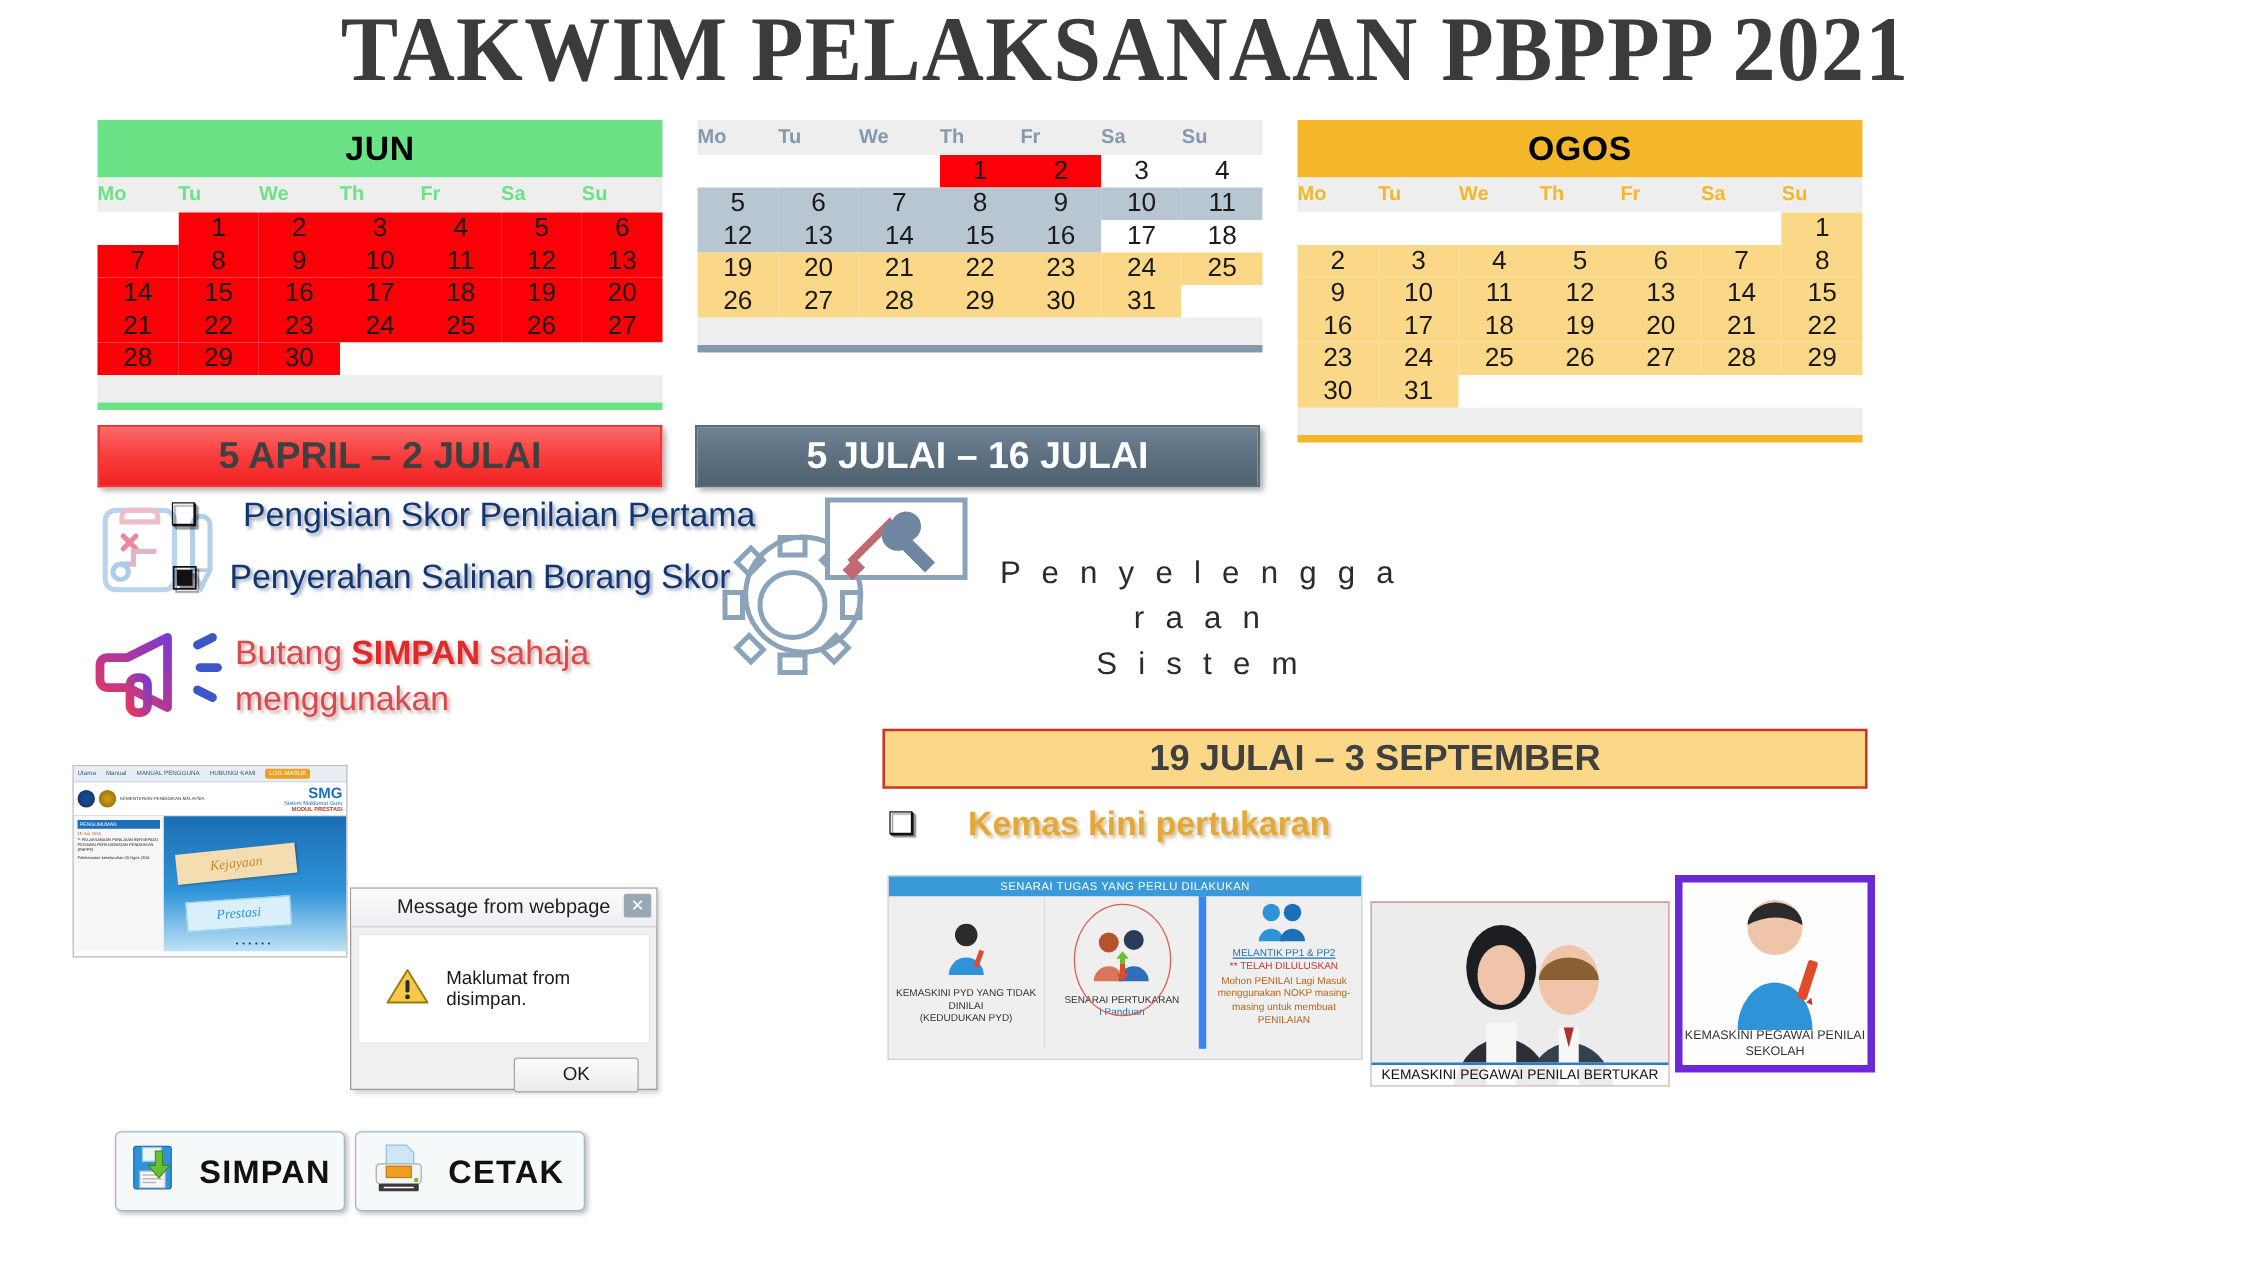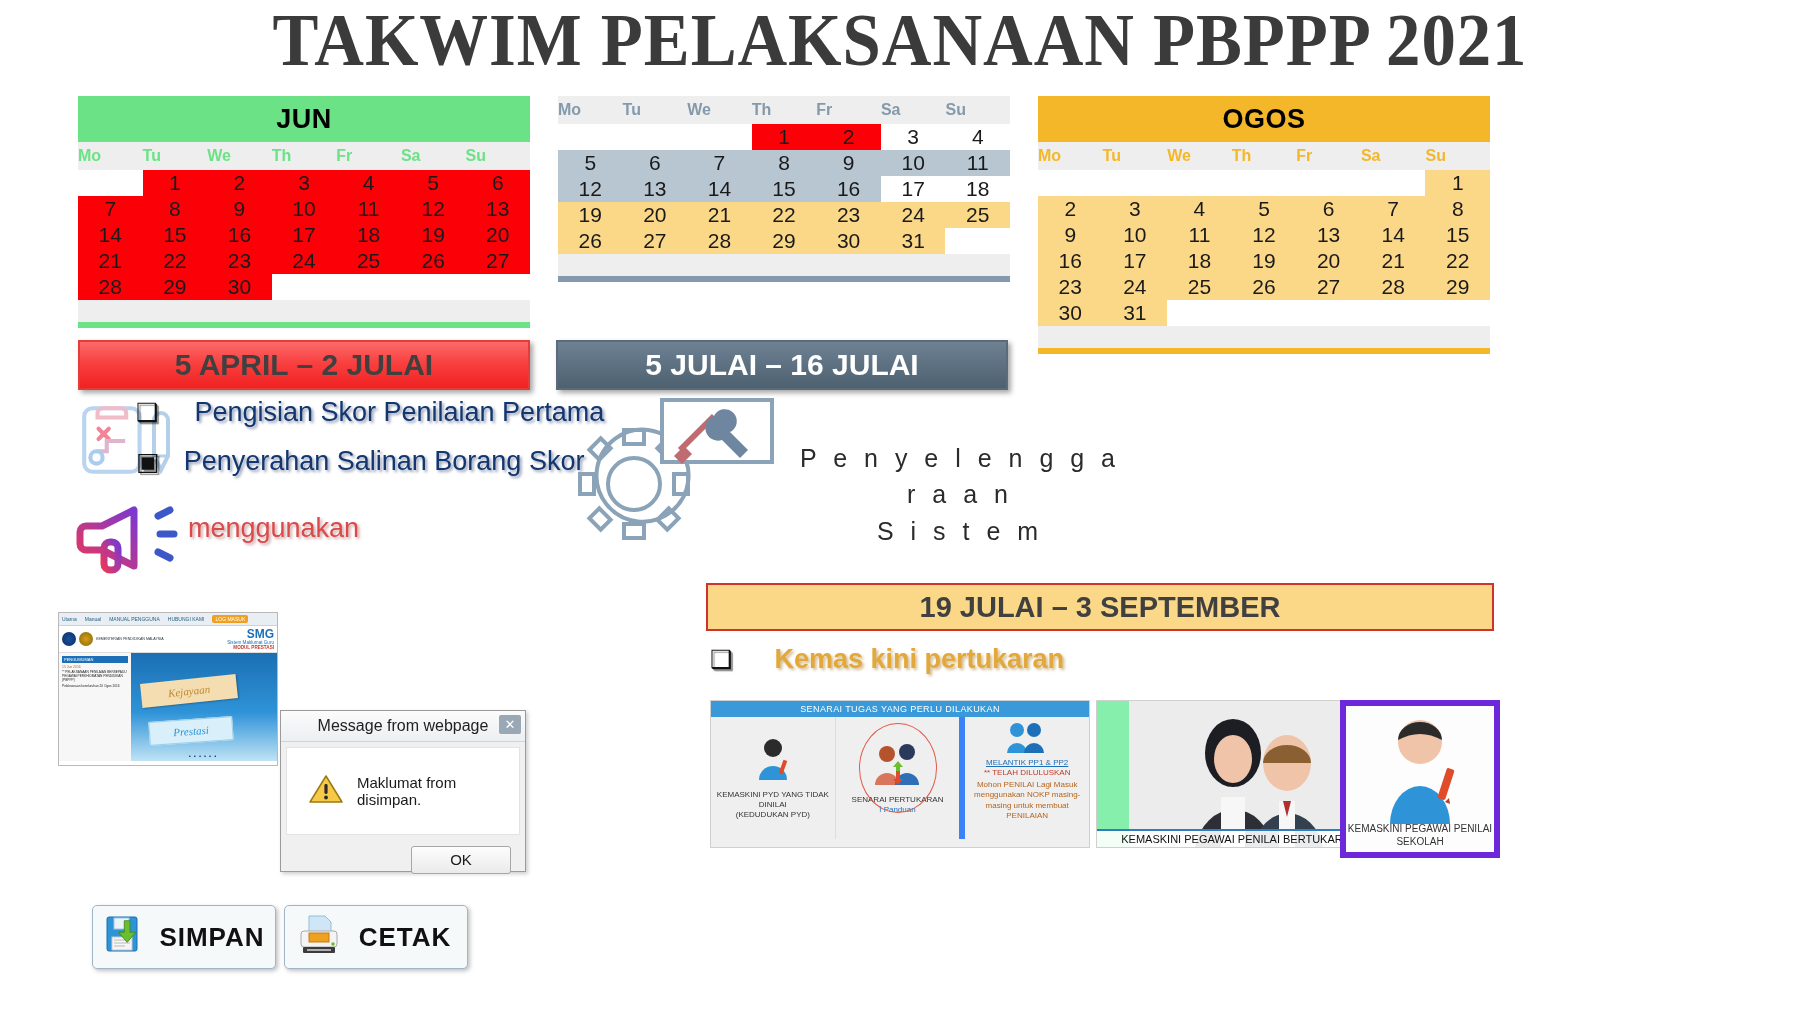--- a/index.html
+++ b/index.html
@@ -399,20 +399,23 @@
     </defs>
     <path d="M12 26 h16 l32 -16 v56 l-32 -16 h-16 a6 6 0 0 1 -6 -6 v-12 a6 6 0 0 1 6 -6 z" fill="none" stroke="url(#mg)" stroke-width="7" stroke-linejoin="round"></path>
     <rect x="30" y="42" width="14" height="28" rx="6" fill="none" stroke="url(#mg)" stroke-width="7"></rect>
     <path d="M68 14 v46" stroke="url(#mg)" stroke-width="7" stroke-linecap="round"></path>
     <path d="M84 16 l12 -6" stroke="#3b57c8" stroke-width="7" stroke-linecap="round"></path>
     <path d="M86 34 h14" stroke="#3b57c8" stroke-width="7" stroke-linecap="round"></path>
     <path d="M84 52 l12 6" stroke="#3b57c8" stroke-width="7" stroke-linecap="round"></path>
   </svg>
 </div>
 <div style="position:absolute;left:188px;top:507px;">
+  <div class="txt-red">
+    <span>Butang </span><b>SIMPAN</b><span> sahaja</span>
+  </div>
   <div class="txt-red" style="margin-top:6px;">menggunakan</div>
 </div>
 
 <div style="position:absolute;left:562px;top:392px;width:230px;height:152px;">
   <svg viewBox="0 0 230 152" width="230" height="152">
     <g fill="none" stroke="#8aa3b8" stroke-width="4">
       <path d="M118 57 a46 46 0 1 0 -8 62 a46 46 0 0 0 8 -62 z"></path>
       <circle cx="72" cy="92" r="26"></circle>
       <g stroke-width="4">
         <rect x="62" y="38" width="20" height="14"></rect>
@@ -555,21 +558,21 @@
         <circle cx="30" cy="9" r="7" fill="#1d6fb8"></circle>
           <path d="M20 32 a10 10 0 0 1 20 0 z" fill="#1d6fb8"></path>
       </svg>
       <div class="tiny" style="margin-top:3px;color:#1d6fb8;text-decoration:underline;">MELANTIK PP1 &amp; PP2</div>
       <div class="tiny" style="color:#c0392b;">** TELAH DILULUSKAN</div>
       <div class="tiny" style="color:#b5651d;margin-top:2px;line-height:1.3;">Mohon PENILAI Lagi Masuk menggunakan NOKP masing-masing untuk membuat PENILAIAN</div>
     </div>
   </div>
 </div>
 
-<div class="thumb" style="left:1096px;top:700px;width:238px;height:146px;background:#86efac;padding-left:32px;">
+<div class="thumb" style="left:1096px;top:721px;width:238px;height:146px;background:#ef4444;">
   <svg width="238" height="146" viewBox="0 0 238 146" style="display:block;">
     <rect width="238" height="146" fill="#ececec"></rect>
     <g>
       <ellipse cx="104" cy="52" rx="28" ry="34" fill="#1d1d24"></ellipse>
       <ellipse cx="104" cy="58" rx="19" ry="24" fill="#f0c4a8"></ellipse>
       <path d="M66 146 a40 48 0 0 1 78 0 z" fill="#2e2e36"></path>
       <path d="M92 96 h24 v50 h-24 z" fill="#f7f7f7"></path>
     </g>
     <g>
       <ellipse cx="158" cy="62" rx="24" ry="28" fill="#f0c4a8"></ellipse>

